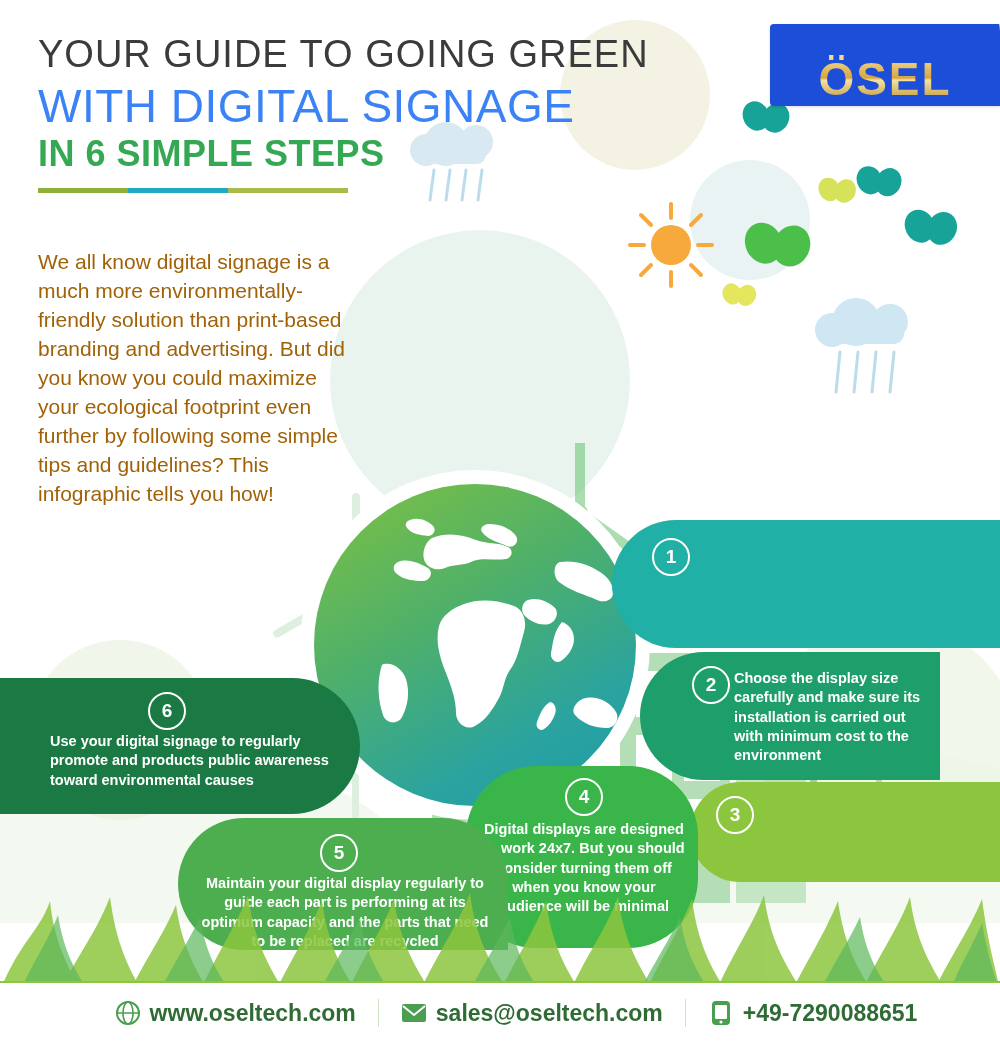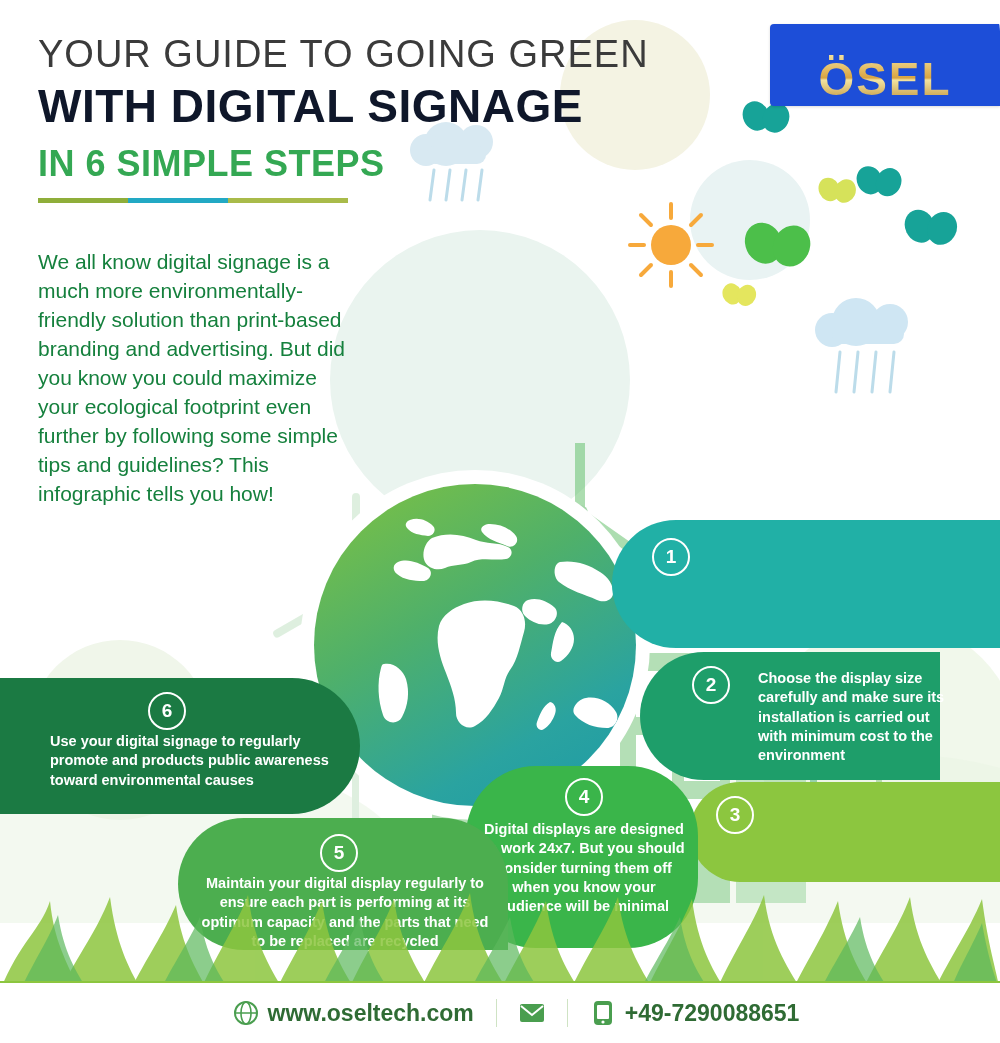--- a/index.html
+++ b/index.html
@@ -27,33 +27,33 @@
   .skyline{position:absolute;left:0;bottom:120px;width:1000px;height:480px;opacity:.5;}
 
   
   .head{position:absolute;left:38px;top:34px;width:700px;}
   .h1{
     font-size:38px;letter-spacing:1px;color:#3b3b3b;font-weight:400;
     font-family:"Liberation Sans", sans-serif;text-transform:uppercase;
     line-height:1.1;
   }
   .h2{
-    font-size:46px;letter-spacing:.5px;color:#0f172a;font-weight:bold;
+    font-size:46px;letter-spacing:.5px;color:#3b82f6;font-weight:normal;
     text-transform:uppercase;line-height:1.15;margin-top:4px;
   }
   .h3{
     font-size:36px;letter-spacing:.5px;color:#34a853;font-weight:bold;
-    text-transform:uppercase;line-height:1.15;margin-top:10px;
+    text-transform:uppercase;line-height:1.15;margin-top:0;
   }
   .rule{display:flex;height:5px;width:310px;margin-top:14px;}
   .rule i{display:block;height:100%;}
 
   .intro{
     position:absolute;left:38px;top:248px;width:310px;
-    font-size:21px;line-height:1.38;color:#15803d;
+    font-size:21px;line-height:1.38;color:#a16207;
   }
 
   
   .logo{
     position:absolute;right:0;top:24px;width:230px;height:82px;
     background:#1d4ed8;border-radius:4px 0 0 4px;
     display:flex;align-items:flex-end;justify-content:center;
     box-shadow:0 1px 3px rgba(0,0,0,.15);
   }
   .logo span{
@@ -83,21 +83,21 @@
     display:flex;align-items:center;justify-content:center;
     font-size:19px;font-weight:bold;
   }
 
   .s1{left:612px;top:520px;width:388px;height:128px;background:#21b0a6;border-radius:70px 0 0 70px;}
   .s1 .num{left:40px;top:18px;}
   .s1 .txt{position:absolute;left:58px;top:54px;width:318px;}
 
   .s2{left:640px;top:652px;width:300px;height:128px;background:#1e9e6a;border-radius:70px 0 0 70px;}
   .s2 .num{left:52px;top:14px;}
-  .s2 .txt{position:absolute;left:94px;top:17px;width:196px;margin-left:24px;}
+  .s2 .txt{position:absolute;left:94px;top:17px;width:196px;}
 
   .s3{left:690px;top:782px;width:310px;height:100px;background:#8cc63f;border-radius:60px 0 0 60px;}
   .s3 .num{left:26px;top:14px;}
   .s3 .txt{position:absolute;left:66px;top:16px;width:236px;}
 
   .s4{left:466px;top:766px;width:232px;height:182px;background:#3ab54a;border-radius:70px 70px 70px 70px;}
   .s4 .num{left:99px;top:12px;}
   .s4 .txt{position:absolute;left:14px;top:54px;width:208px;text-align:center;}
 
   .s5{left:178px;top:818px;width:330px;height:132px;background:#4cae4f;border-radius:66px 66px 0 66px;}
@@ -342,21 +342,21 @@
     <div class="num">3</div>
   </div>
 
   <div class="step s4">
     <div class="num">4</div>
     <div class="txt">Digital displays are designed to work 24x7. But you should consider turning them off when you know your audience will be minimal</div>
   </div>
 
   <div class="step s5">
     <div class="num">5</div>
-    <div class="txt">Maintain your digital display regularly to ensure each part is performing at its optimum capacity and the parts that need to be replaced are recycled</div>
+    <div class="txt">Maintain your digital display regularly to guide each part is performing at its optimum capacity and the parts that need to be replaced are recycled</div>
   </div>
 
   <div class="step s6">
     <div class="num">6</div>
     <div class="txt">Use your digital signage to regularly promote and products public awareness toward environmental causes</div>
   </div>
 
   <svg class="grass" viewBox="0 0 1000 120" preserveAspectRatio="none">
     <g fill="#8dc63f" opacity=".85">
       <path d="M0 120 C 20 70, 40 60, 50 30 C 54 70, 66 90, 80 120 Z"></path>
@@ -397,20 +397,21 @@
       <span>www.oseltech.com</span>
     </div>
     <div class="fsep"></div>
     <div class="fitem">
       <span class="fico">
         <svg width="26" height="20" viewBox="0 0 26 20">
             <rect x="1" y="1" width="24" height="18" rx="2" fill="#4a9e4f"></rect>
             <polyline points="2,3 13,12 24,3" fill="none" stroke="#ffffff" stroke-width="2"></polyline>
           </svg>
       </span>
+      <span>sales@oseltech.com</span>
     </div>
     <div class="fsep"></div>
     <div class="fitem">
       <span class="fico">
         <svg width="22" height="26" viewBox="0 0 22 26">
             <rect x="2" y="1" width="18" height="24" rx="4" fill="#4a9e4f"></rect>
             <rect x="5" y="5" width="12" height="14" rx="1" fill="#ffffff"></rect>
             <circle cx="11" cy="22" r="1.6" fill="#ffffff"></circle>
           </svg>
       </span>

